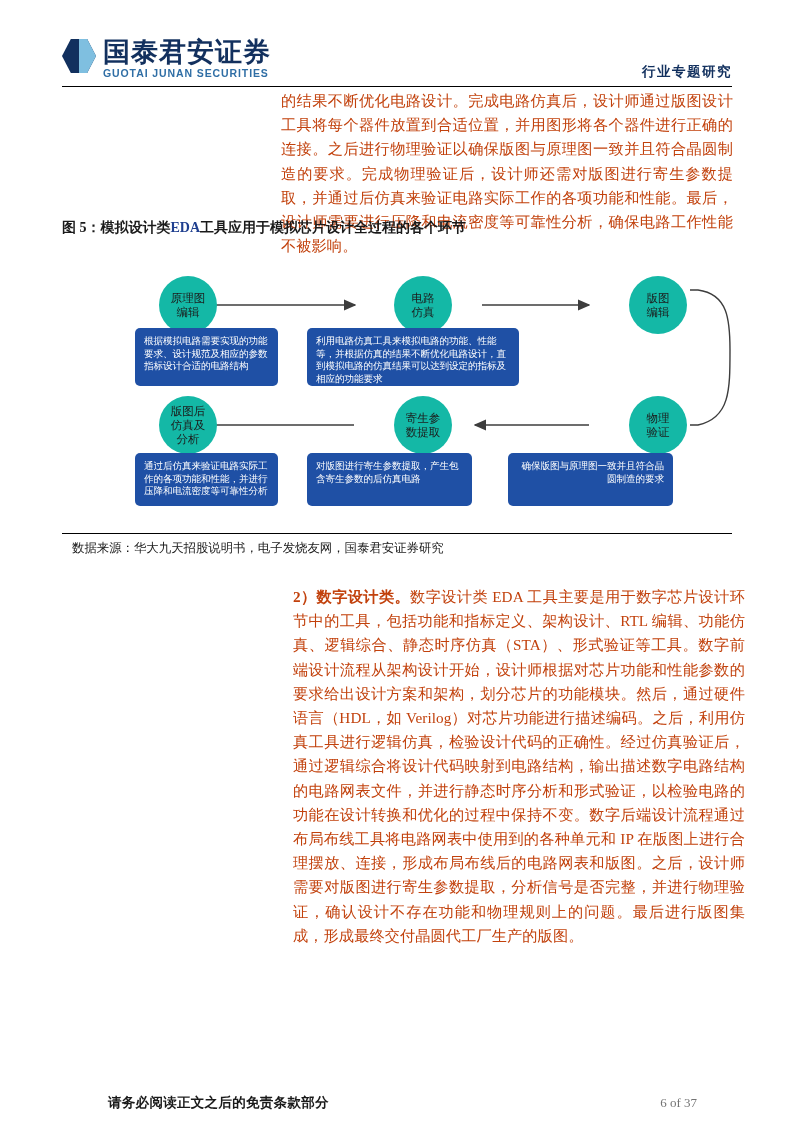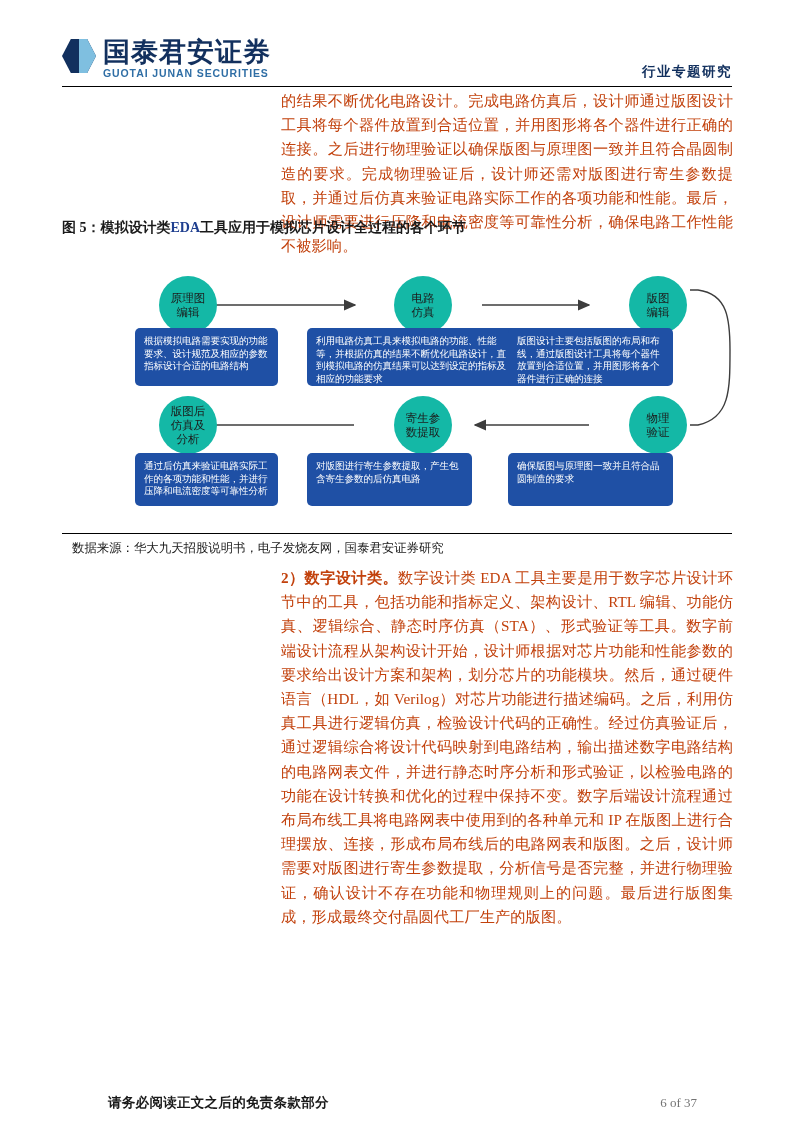--- a/index.html
+++ b/index.html
@@ -97,21 +97,21 @@
     width: 452px;
     left: 281px;
     font-size: 15.2px;
     line-height: 24.2px;
     text-align: justify;
     text-justify: inter-ideograph;
     color: #c2410c;
     letter-spacing: 0.1px;
   }
   #para-top { top: 89px; }
-  #para-bottom { top: 566px; }
+  #para-bottom { top: 585px; margin-left: 12px; }
   .bold-lead { font-weight: bold; }
 
   
   #fig-caption {
     position: absolute;
     left: 62px;
     top: 219px;
     font-size: 14px;
     font-weight: bold;
     color: #1a1a1a;
@@ -242,33 +242,32 @@
 
   <div class="node-circle" style="left:97px; top:26px; width:58px; height:58px;">原理图
 编辑</div>
   <div class="node-circle" style="left:332px; top:26px; width:58px; height:58px;">电路
 仿真</div>
   <div class="node-circle" style="left:567px; top:26px; width:58px; height:58px;">版图
 编辑</div>
 
   <div class="info-box" style="left:73px; top:78px; width:143px; height:58px;">根据模拟电路需要实现的功能要求、设计规范及相应的参数指标设计合适的电路结构</div>
   <div class="info-box" style="left:245px; top:78px; width:212px; height:58px;">利用电路仿真工具来模拟电路的功能、性能等，并根据仿真的结果不断优化电路设计，直到模拟电路的仿真结果可以达到设定的指标及相应的功能要求</div>
-  <div class="info-box" style="left:446px; top:78px; width:165px; height:58px;">版图设计主要包括版图的布局和布线，通过版图设计工具将每个器件放置到合适位置，并用图形将各个器件进行正确的连接</div>
 
   <div class="node-circle" style="left:97px; top:146px; width:58px; height:58px;">版图后
 仿真及
 分析</div>
   <div class="node-circle" style="left:332px; top:146px; width:58px; height:58px;">寄生参
 数提取</div>
   <div class="node-circle" style="left:567px; top:146px; width:58px; height:58px;">物理
 验证</div>
 
   <div class="info-box" style="left:73px; top:203px; width:143px; height:53px;">通过后仿真来验证电路实际工作的各项功能和性能，并进行压降和电流密度等可靠性分析</div>
   <div class="info-box" style="left:245px; top:203px; width:165px; height:53px;">对版图进行寄生参数提取，产生包含寄生参数的后仿真电路</div>
-  <div class="info-box" style="left:446px; top:203px; width:165px; height:53px;">确保版图与原理图一致并且符合晶圆制造的要求</div>
+  <div class="info-box" style="left:446px; top:203px; width:165px; height:53px;text-align:right;">确保版图与原理图一致并且符合晶圆制造的要求</div>
 </div>
 
 <div id="source-rule"></div>
 <div id="source-line">数据来源：华大九天招股说明书，电子发烧友网，国泰君安证券研究</div>
 
 <div class="body-para" id="para-bottom"><span class="bold-lead">2）数字设计类。</span><span>数字设计类 EDA 工具主要是用于数字芯片设计环节中的工具，包括功能和指标定义、架构设计、RTL 编辑、功能仿真、逻辑综合、静态时序仿真（STA）、形式验证等工具。数字前端设计流程从架构设计开始，设计师根据对芯片功能和性能参数的要求给出设计方案和架构，划分芯片的功能模块。然后，通过硬件语言（HDL，如 Verilog）对芯片功能进行描述编码。之后，利用仿真工具进行逻辑仿真，检验设计代码的正确性。经过仿真验证后，通过逻辑综合将设计代码映射到电路结构，输出描述数字电路结构的电路网表文件，并进行静态时序分析和形式验证，以检验电路的功能在设计转换和优化的过程中保持不变。数字后端设计流程通过布局布线工具将电路网表中使用到的各种单元和 IP 在版图上进行合理摆放、连接，形成布局布线后的电路网表和版图。之后，设计师需要对版图进行寄生参数提取，分析信号是否完整，并进行物理验证，确认设计不存在功能和物理规则上的问题。最后进行版图集成，形成最终交付晶圆代工厂生产的版图。</span></div>
 
 <div id="footer-left">请务必阅读正文之后的免责条款部分</div>
 <div id="footer-right">6 of 37</div>
 

